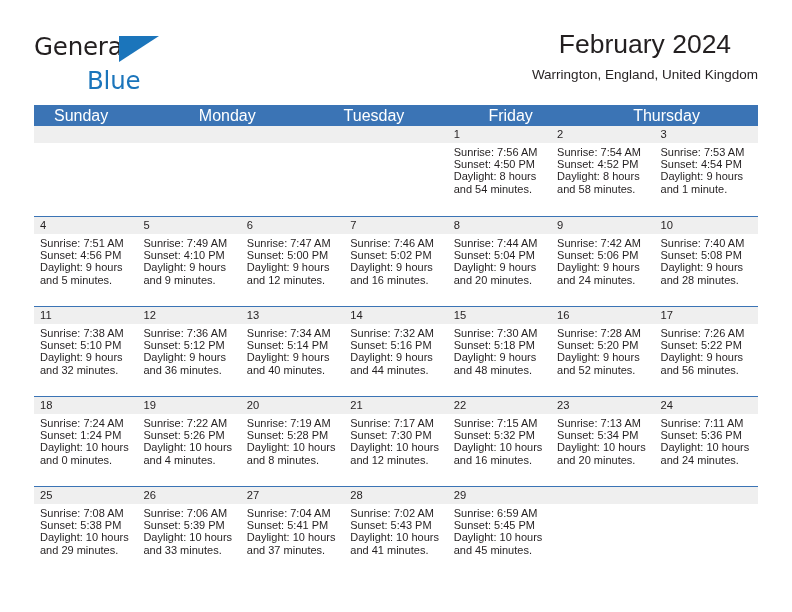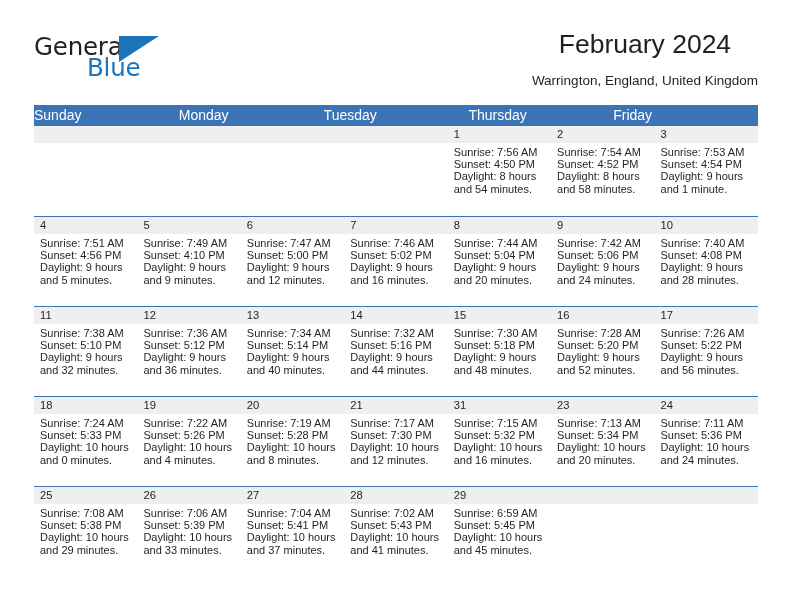--- a/index.html
+++ b/index.html
@@ -43,21 +43,21 @@
     font-size: 24.5px;
     line-height: 26px;
     letter-spacing: -0.2px;
     color: #231f20;
     font-family: "DejaVu Sans", sans-serif;
     font-weight: 400;
   }
   .brand-blue {
     position: absolute;
     left: 53px;
-    top: 21px;
+    top: 34px;
     font-size: 24.5px;
     line-height: 26px;
     letter-spacing: -0.2px;
     color: #1b75bb;
     font-family: "DejaVu Sans", sans-serif;
     font-weight: 400;
   }
   .brand-triangle {
     position: absolute;
     left: 85px;
@@ -72,21 +72,21 @@
     text-align: center;
   }
   .cal-title {
     font-size: 26.5px;
     line-height: 32px;
     color: #231f20;
     font-weight: 400;
     white-space: nowrap;
   }
   .cal-subtitle {
-    margin-top: 12px;
+    margin-top: 6px;
     font-size: 13.5px;
     line-height: 18px;
     color: #231f20;
     font-weight: 400;
     white-space: nowrap;
   }
 
   
   .calendar {
     position: absolute;
@@ -95,23 +95,23 @@
     width: 724px;
   }
   .dow-row {
     display: flex;
     background: #3b74b5;
     height: 21px;
   }
   .dow-cell {
     flex: 1 1 0;
     color: #ffffff;
-    font-size: 14px;
+    font-size: 16px;
     line-height: 21px;
-    padding-left: 0;
+    padding-left: 20px;
     box-sizing: border-box;
     white-space: nowrap;
     overflow: hidden;
   }
 
   .week-row {
     display: flex;
     height: 90px;
     border-top: 1.3px solid #3b74b5;
     box-sizing: border-box;
@@ -174,22 +174,22 @@
     </div>
 
   </div>
 
   <div class="calendar">
 
     <div class="dow-row">
       <div class="dow-cell">Sunday</div>
       <div class="dow-cell">Monday</div>
       <div class="dow-cell">Tuesday</div>
+      <div class="dow-cell">Friday</div>
       <div class="dow-cell">Thursday</div>
-      <div class="dow-cell">Friday</div>
     </div>
 
     <div class="week-row first">
       <div class="day-cell empty">
         <div class="day-num-band">
             <span class="day-num"></span>
           </div>
       </div>
       <div class="day-cell empty">
         <div class="day-num-band">
@@ -307,21 +307,21 @@
           <div>Daylight: 9 hours</div>
           <div>and 24 minutes.</div>
         </div>
       </div>
       <div class="day-cell">
         <div class="day-num-band">
             <span class="day-num">10</span>
           </div>
         <div class="day-info">
           <div>Sunrise: 7:40 AM</div>
-          <div>Sunset: 4:08 PM</div>
+          <div>Sunset: 5:08 PM</div>
           <div>Daylight: 9 hours</div>
           <div>and 28 minutes.</div>
         </div>
       </div>
     </div>
 
     <div class="week-row">
       <div class="day-cell">
         <div class="day-num-band">
             <span class="day-num">11</span>
@@ -401,21 +401,21 @@
       </div>
     </div>
 
     <div class="week-row">
       <div class="day-cell">
         <div class="day-num-band">
             <span class="day-num">18</span>
           </div>
         <div class="day-info">
           <div>Sunrise: 7:24 AM</div>
-          <div>Sunset: 5:33 PM</div>
+          <div>Sunset: 1:24 PM</div>
           <div>Daylight: 10 hours</div>
           <div>and 0 minutes.</div>
         </div>
       </div>
       <div class="day-cell">
         <div class="day-num-band">
             <span class="day-num">19</span>
           </div>
         <div class="day-info">
           <div>Sunrise: 7:22 AM</div>
@@ -441,21 +441,21 @@
           </div>
         <div class="day-info">
           <div>Sunrise: 7:17 AM</div>
           <div>Sunset: 7:30 PM</div>
           <div>Daylight: 10 hours</div>
           <div>and 12 minutes.</div>
         </div>
       </div>
       <div class="day-cell">
         <div class="day-num-band">
-            <span class="day-num">31</span>
+            <span class="day-num">22</span>
           </div>
         <div class="day-info">
           <div>Sunrise: 7:15 AM</div>
           <div>Sunset: 5:32 PM</div>
           <div>Daylight: 10 hours</div>
           <div>and 16 minutes.</div>
         </div>
       </div>
       <div class="day-cell">
         <div class="day-num-band">

